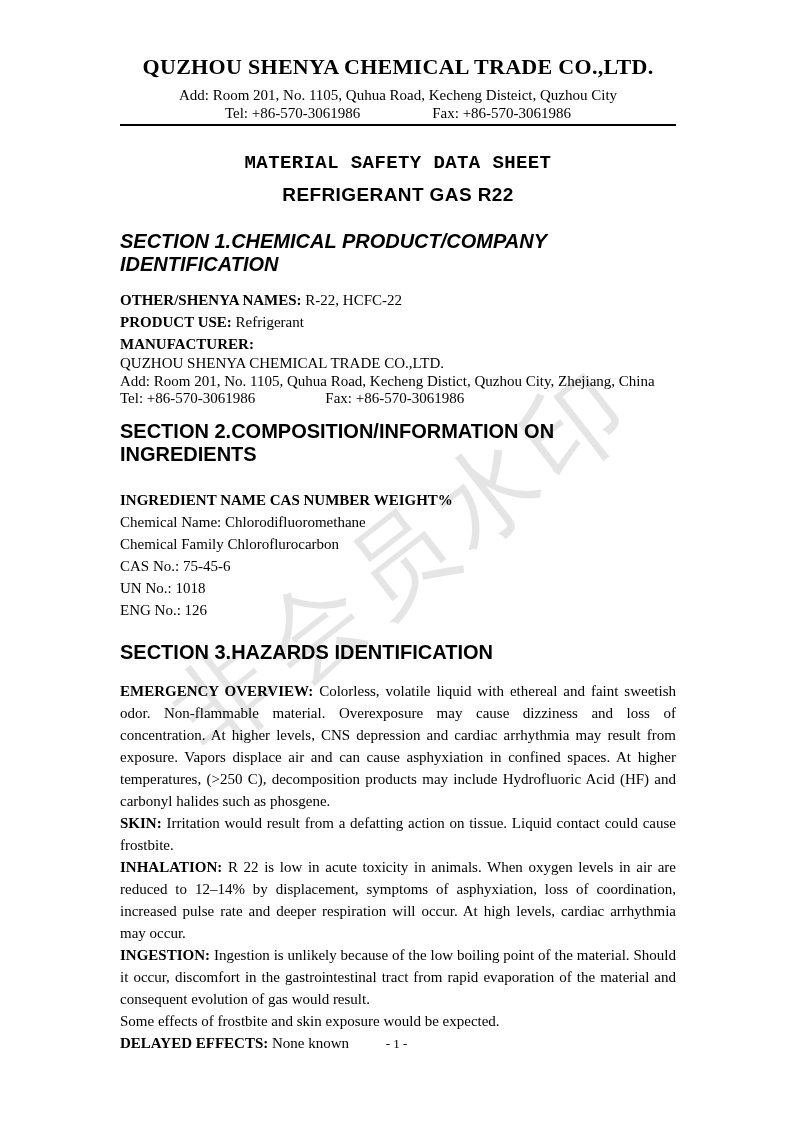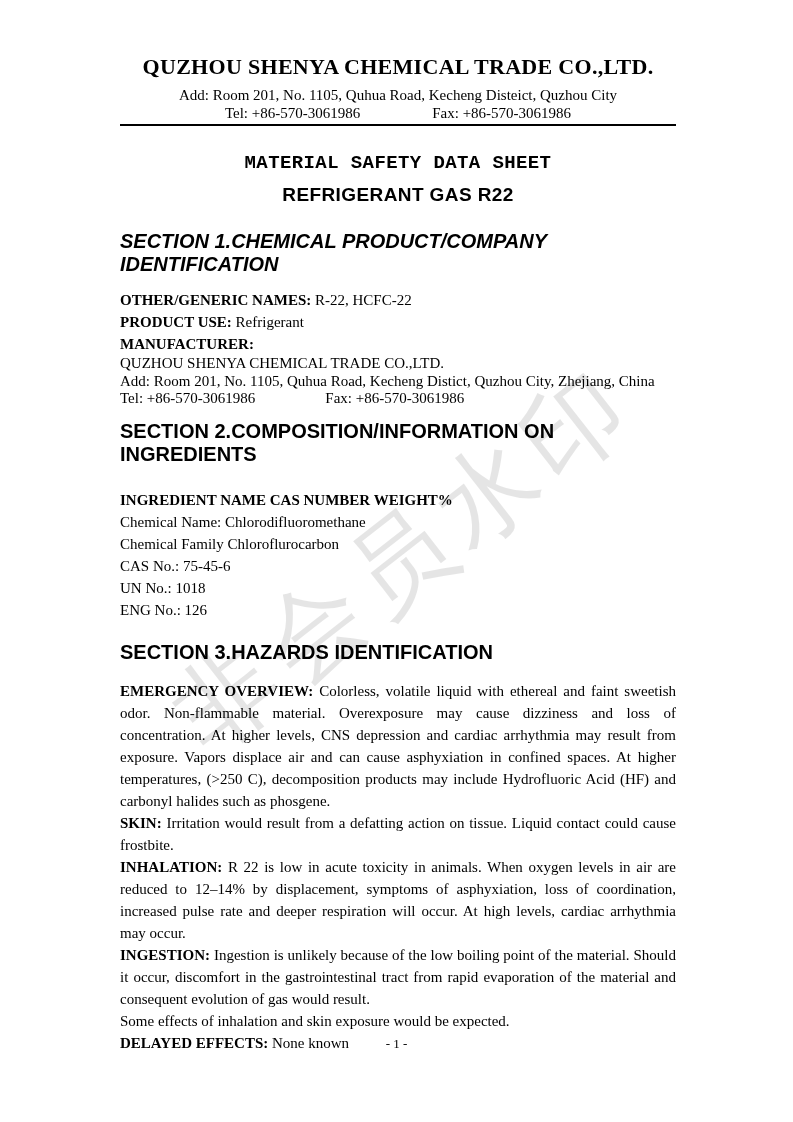--- a/index.html
+++ b/index.html
@@ -131,21 +131,21 @@
       <div class="telfax-row">
         <span class="tel-item">Tel:  +86-570-3061986</span><span class="fax-item">Fax:  +86-570-3061986</span>
       </div>
     </div>
 
     <div class="doc-title">MATERIAL SAFETY DATA SHEET</div>
     <div class="doc-subtitle">REFRIGERANT GAS R22</div>
 
     <div class="sec-heading sec1-heading">SECTION 1.CHEMICAL PRODUCT/COMPANY IDENTIFICATION</div>
     <div class="sec1-body">
-      <p class="line"><b>OTHER/GENERIC NAMES:</b> <span>R-22, HCFC-22</span></p>
+      <p class="line"><b>OTHER/SHENYA NAMES:</b> <span>R-22, HCFC-22</span></p>
       <p class="line"><b>PRODUCT USE:</b> <span>Refrigerant</span></p>
       <p class="line"><b>MANUFACTURER:</b></p>
       <p class="line mfr-line">QUZHOU SHENYA CHEMICAL TRADE CO.,LTD.</p>
       <p class="line mfr-line">Add: Room 201, No. 1105, Quhua Road, Kecheng Distict, Quzhou City, Zhejiang, China</p>
       <p class="line mfr-line mfr-telfax">
         <span class="tel-item">Tel:  +86-570-3061986</span><span class="fax-item">Fax:  +86-570-3061986</span>
       </p>
     </div>
 
     <div class="sec-heading sec2-heading">SECTION 2.COMPOSITION/INFORMATION ON INGREDIENTS</div>
@@ -157,21 +157,21 @@
       <p class="line">UN No.: 1018</p>
       <p class="line">ENG No.: 126</p>
     </div>
 
     <div class="sec-heading sec3-heading">SECTION 3.HAZARDS IDENTIFICATION</div>
     <div class="sec3-body">
       <p class="para"><b>EMERGENCY OVERVIEW:</b> <span>Colorless, volatile liquid with ethereal and faint sweetish odor. Non-flammable material. Overexposure may cause dizziness and loss of concentration. At higher levels, CNS depression and cardiac arrhythmia may result from exposure. Vapors displace air and can cause asphyxiation in confined spaces. At higher temperatures, (&gt;250  C), decomposition products may include Hydrofluoric Acid (HF) and carbonyl halides such as phosgene.</span></p>
       <p class="para"><b>SKIN:</b> <span>Irritation would result from a defatting action on tissue. Liquid contact could cause frostbite.</span></p>
       <p class="para"><b>INHALATION:</b> <span>R 22 is low in acute toxicity in animals. When oxygen levels in air are reduced to 12–14% by displacement, symptoms of asphyxiation, loss of coordination, increased pulse rate and deeper  respiration will occur. At high levels, cardiac arrhythmia may occur.</span></p>
       <p class="para"><b>INGESTION:</b> <span>Ingestion is unlikely because of the low boiling point of the material. Should it occur, discomfort in the gastrointestinal tract from rapid evaporation of the material and consequent evolution of gas would result.</span></p>
-      <p class="line">Some effects of inhalation and skin exposure would be expected.</p>
+      <p class="line">Some effects of frostbite and skin exposure would be expected.</p>
       <p class="para"><b>DELAYED EFFECTS:</b> <span>None known</span></p>
     </div>
 
   </div>
 
   <div class="page-footer">- 1 -</div>
 
 </div>
 
 </body></html>

